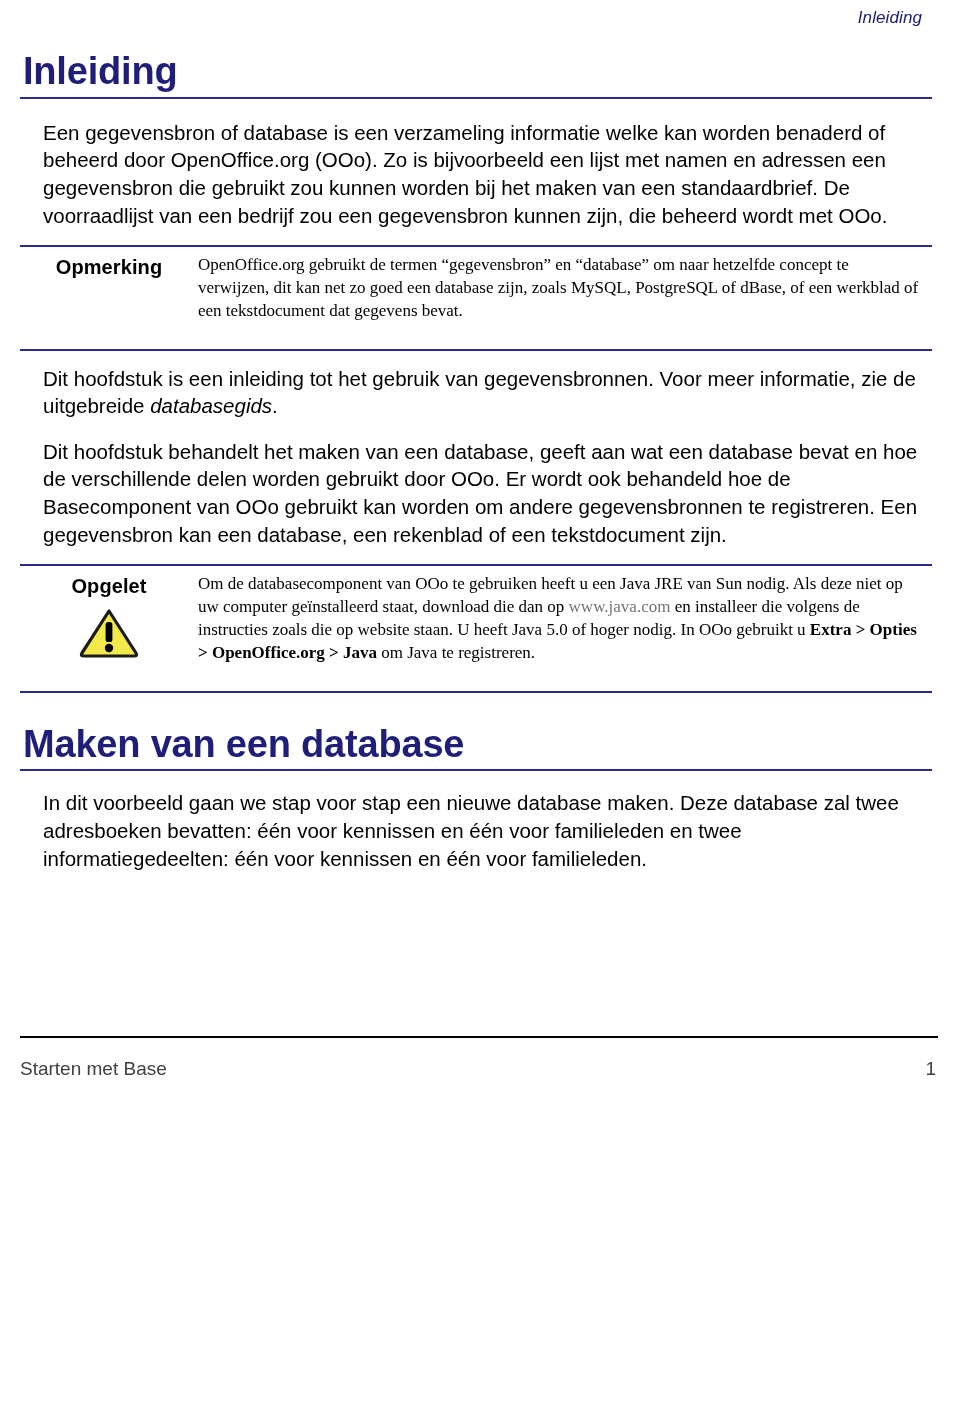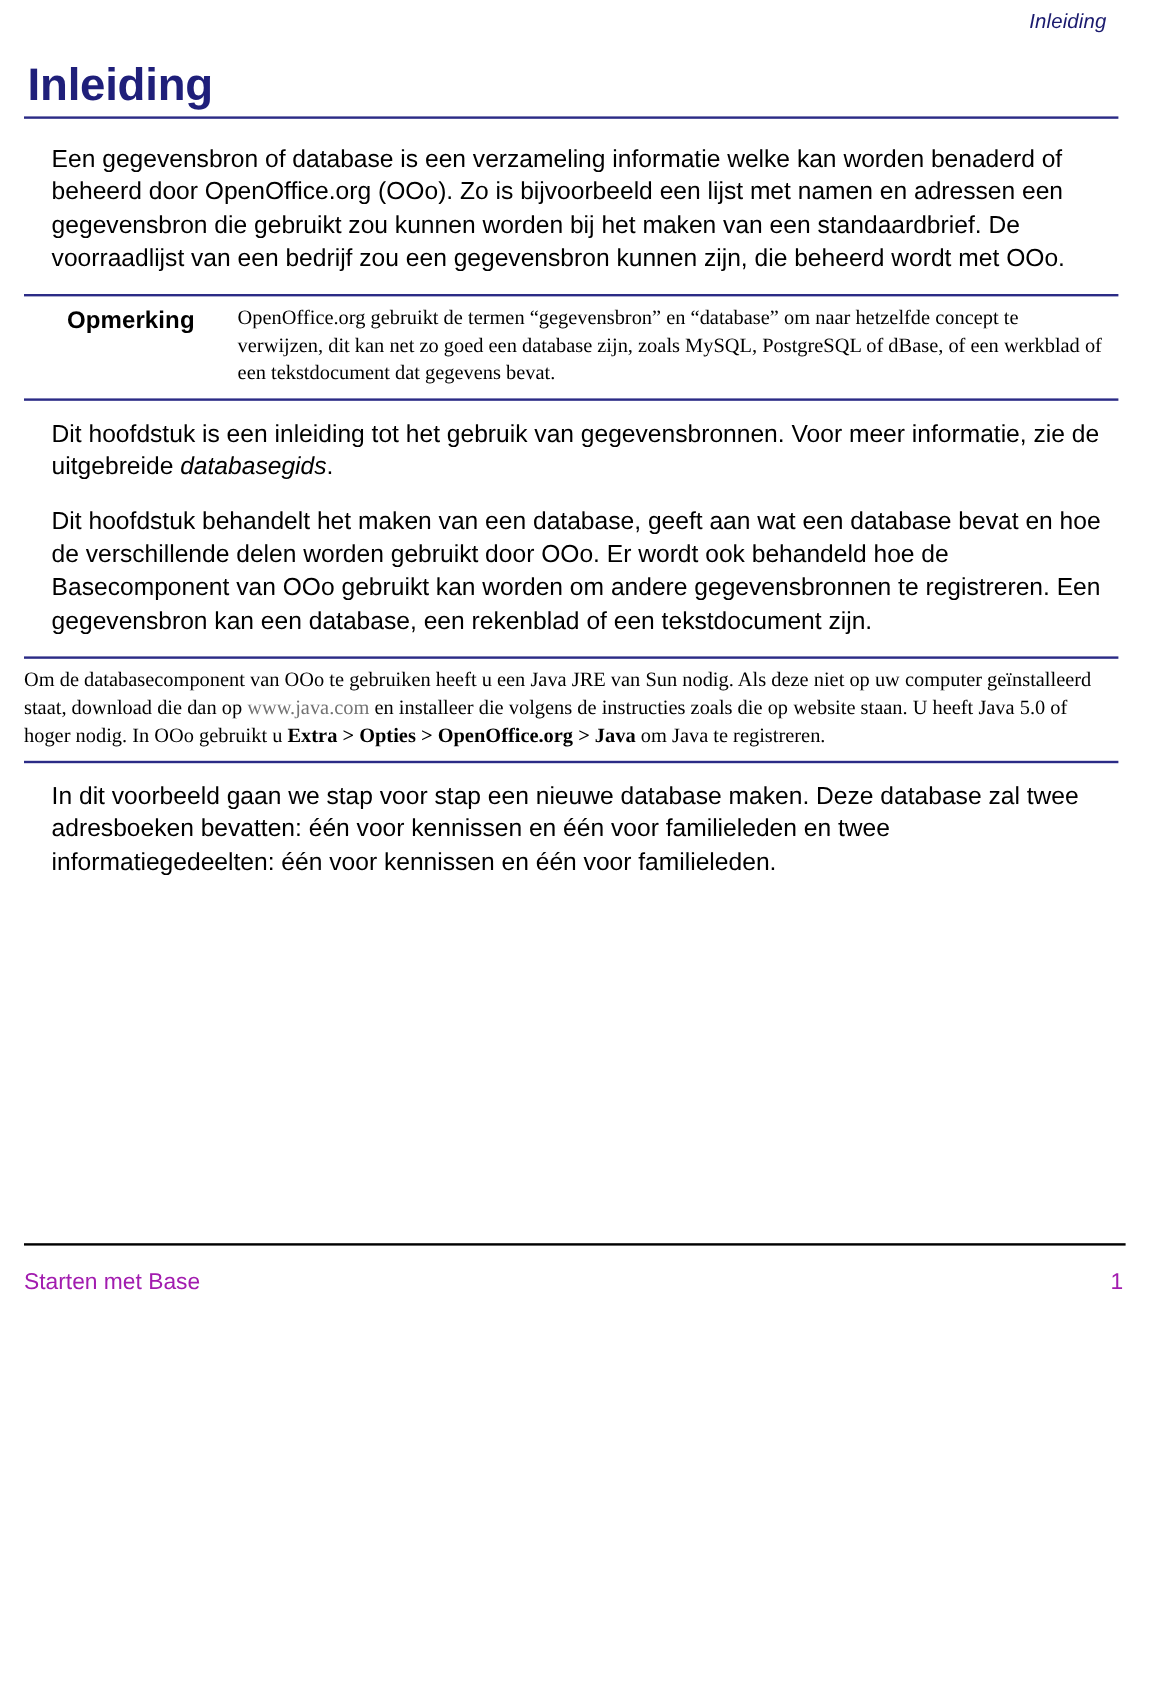--- a/index.html
+++ b/index.html
@@ -75,21 +75,21 @@
     color: #000;
   }
   p.body.tight { margin-bottom: 18px; }
   .ital { font-style: italic; }
 
   
   .callout {
     border-top: 2.5px solid #2b2b86;
     border-bottom: 2.5px solid #2b2b86;
     margin: 6px 0 14px 0;
-    padding: 7px 0 9px 0;
+    padding: 7px 0 26px 0;
     display: flex;
     align-items: flex-start;
     box-sizing: border-box;
   }
   .callout-label-col {
     width: 178px;
     flex: 0 0 178px;
     text-align: center;
     padding-top: 2px;
   }
@@ -128,21 +128,21 @@
     border-top: 2.5px solid #000000;
     height: 0;
     margin-bottom: 3px;
   }
   .footer-row {
     display: flex;
     justify-content: space-between;
     align-items: baseline;
     font-family: "Liberation Sans", sans-serif;
     font-size: 19px;
-    color: #a21caf;
+    color: #404040;
     margin-top: 20px;
   }
   .footer-page { padding-right: 2px; }
 </style>
 </head>
 <body>
 
 <div class="page">
 
   <div class="running-header">Inleiding</div>
@@ -163,25 +163,37 @@
       <div class="callout-body">OpenOffice.org gebruikt de termen “gegevensbron” en “database” om naar hetzelfde concept te verwijzen, dit kan net zo goed een database zijn, zoals MySQL, PostgreSQL of dBase, of een werkblad of een tekstdocument dat gegevens bevat.</div>
     </div>
 
     <p class="body tight">
       <span>Dit hoofdstuk is een inleiding tot het gebruik van gegevensbronnen. Voor meer informatie, zie de uitgebreide </span><span class="ital">databasegids</span><span>.</span>
     </p>
 
     <p class="body">Dit hoofdstuk behandelt het maken van een database, geeft aan wat een database bevat en hoe de verschillende delen worden gebruikt door OOo. Er wordt ook behandeld hoe de Basecomponent van OOo gebruikt kan worden om andere gegevensbronnen te registreren. Een gegevensbron kan een database, een rekenblad of een tekstdocument zijn.</p>
 
     <div class="callout">
+      <div class="callout-label-col">
+        <span class="callout-label">Opgelet</span>
+        <svg class="warn-icon" width="62" height="52" viewBox="0 0 62 52">
+          <path d="M31 4 L58 46 Q60 49 56 49 L6 49 Q2 49 4 46 Z" fill="#F2E94B" stroke="#1c1c1c" stroke-width="3.2" stroke-linejoin="round"></path>
+          <rect x="27.6" y="15" width="6.8" height="20" rx="2.6" fill="#000000"></rect>
+          <circle cx="31" cy="41" r="4.2" fill="#000000"></circle>
+        </svg>
+      </div>
       <div class="callout-body">
         <span>Om de databasecomponent van OOo te gebruiken heeft u een Java JRE van Sun nodig. Als deze niet op uw computer geïnstalleerd staat, download die dan op </span><a class="weblink" href="#">www.java.com</a><span> en installeer die volgens de instructies zoals die op website staan. U heeft Java 5.0 of hoger nodig. In OOo gebruikt u </span><span class="bold">Extra &gt; Opties &gt; OpenOffice.org &gt; Java</span><span> om Java te registreren.</span>
       </div>
     </div>
 
+    <div class="h1-block h1-block-2">
+      <h1 class="doc-h1">Maken van een database</h1>
+      <div class="rule-navy"></div>
+    </div>
 
     <p class="body">In dit voorbeeld gaan we stap voor stap een nieuwe database maken. Deze database zal twee adresboeken bevatten: één voor kennissen en één voor familieleden en twee informatiegedeelten: één voor kennissen en één voor familieleden.</p>
 
   </div>
 
   <div class="footer">
     <div class="footer-rule"></div>
     <div class="footer-row">
       <span>Starten met Base</span>
       <span class="footer-page">1</span>

